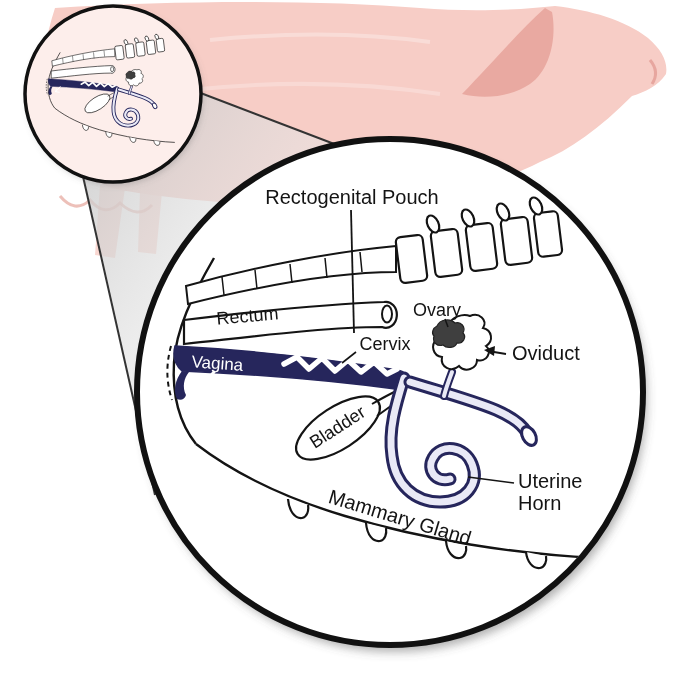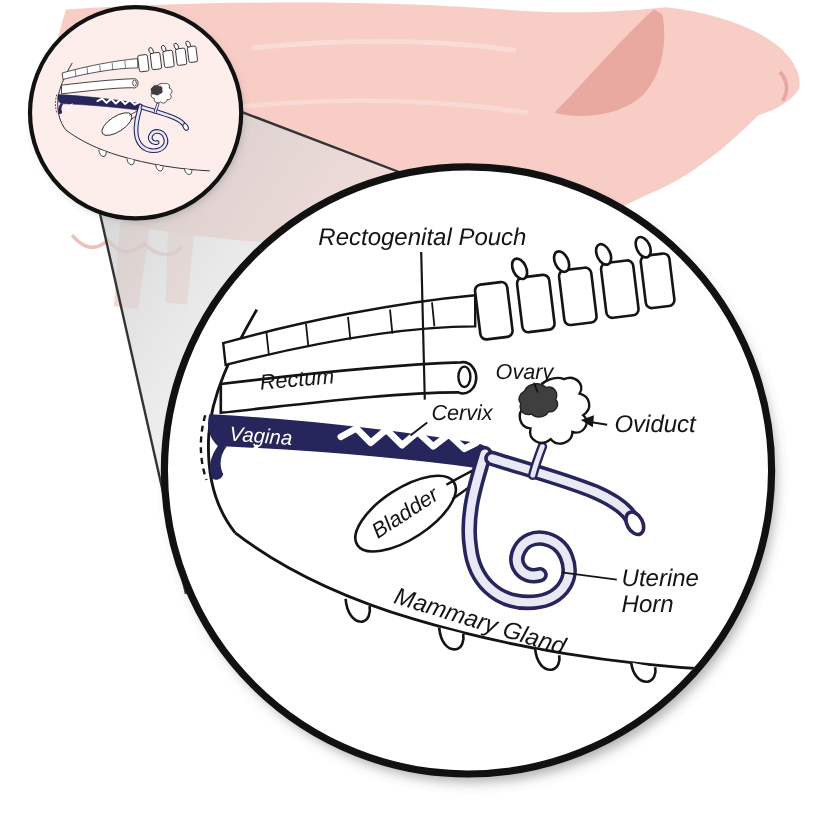--- a/index.html
+++ b/index.html
@@ -1,16 +1,16 @@
 <!DOCTYPE html>
 <html><head>
 <meta charset="utf-8">
 <style>
   html, body { margin: 0; padding: 0; background: #ffffff; }
-  .stage { width: 668px; height: 700px; position: relative; overflow: hidden; font-style: italic; }
+  .stage { width: 668px; height: 700px; position: relative; overflow: hidden; }
   svg text {
     font-family: "Liberation Sans", "DejaVu Sans", sans-serif;
     fill: #141414;
   }
   .lbl   { font-size: 20px; }
   .lbl-s { font-size: 18px; }
   .lbl-w { font-size: 17px; fill: #ffffff; }
 </style>
 </head>
 <body>

